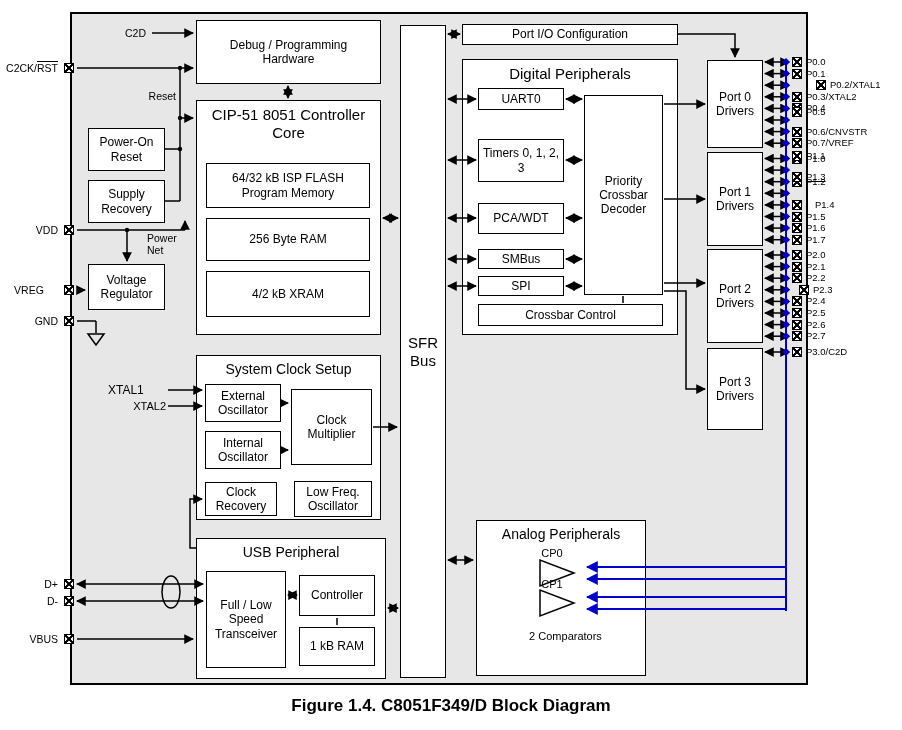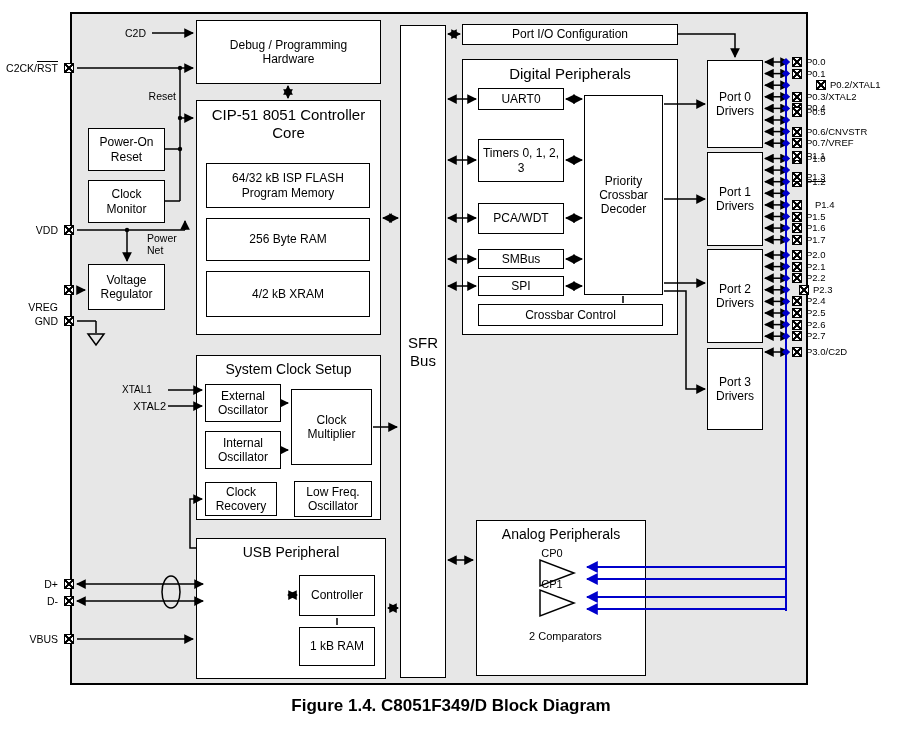--- a/index.html
+++ b/index.html
@@ -170,21 +170,21 @@
     <path d="M540 590 L540 616 L574 603 Z" fill="#fff" stroke="#000" stroke-width="1.5"></path>
   </svg>
 
   <div class="box" style="left:196px;top:20px;width:185px;height:64px">
     <span style="max-width:150px">Debug / Programming Hardware</span>
     </div>
   <div class="box" style="left:88px;top:128px;width:77px;height:43px">
     <span>Power-On Reset</span>
     </div>
   <div class="box" style="left:88px;top:180px;width:77px;height:43px">
-    <span>Clock Monitor</span>
+    <span>Supply Recovery</span>
     </div>
   <div class="box" style="left:88px;top:264px;width:77px;height:46px">
     <span>Voltage Regulator</span>
     </div>
   <div class="box" style="left:400px;top:25px;width:46px;height:653px;font-size:15px">
     <span>SFR Bus</span>
     </div>
   <div class="box" style="left:462px;top:24px;width:216px;height:21px">
     <span>Port I/O Configuration</span>
     </div>
@@ -233,20 +233,23 @@
     <span>Internal Oscillator</span>
     </div>
   <div class="box child" style="left:291px;top:389px;width:81px;height:76px">
     <span>Clock Multiplier</span>
     </div>
   <div class="box child" style="left:205px;top:482px;width:72px;height:34px">
     <span>Clock Recovery</span>
     </div>
   <div class="box child" style="left:294px;top:481px;width:78px;height:36px">
     <span>Low Freq. Oscillator</span>
+    </div>
+  <div class="box child" style="left:206px;top:571px;width:80px;height:97px">
+    <span>Full / Low Speed Transceiver</span>
     </div>
   <div class="box child" style="left:299px;top:575px;width:76px;height:41px">
     <span>Controller</span>
     </div>
   <div class="box child" style="left:299px;top:627px;width:76px;height:39px">
     <span>1 kB RAM</span>
     </div>
   <div class="box child" style="left:478px;top:88px;width:86px;height:22px">
     <span>UART0</span>
     </div>
@@ -271,23 +274,23 @@
 
   <div class="lbl" style="left:532px;top:546px;width:40px;text-align:center;font-size:11px">CP0</div>
   <div class="lbl" style="left:532px;top:577px;width:40px;text-align:center;font-size:11px">CP1</div>
   <div class="lbl" style="left:498px;top:629px;width:135px;text-align:center;font-size:11px">2 Comparators</div>
 
   <div class="lbl" style="left:90px;top:26px;width:56px;text-align:right">C2D</div>
   <div class="lbl" style="left:0;top:61px;width:58px;text-align:right"><span>C2CK/</span><span class="ovl">RST</span></div>
   <div class="lbl" style="left:136px;top:89px;width:40px;text-align:right">Reset</div>
   <div class="lbl" style="left:147px;top:233px;width:42px;line-height:11.5px">Power Net</div>
   <div class="lbl" style="left:0;top:223px;width:58px;text-align:right">VDD</div>
-  <div class="lbl" style="left:0;top:300px;width:58px;text-align:right">VREG</div>
+  <div class="lbl" style="left:0;top:283px;width:58px;text-align:center">VREG</div>
   <div class="lbl" style="left:0;top:314px;width:58px;text-align:right">GND</div>
-  <div class="lbl" style="left:108px;top:383px;width:58px;text-align:center;font-size:10px">XTAL1</div>
+  <div class="lbl" style="left:108px;top:383px;width:58px;text-align:left;font-size:12px">XTAL1</div>
   <div class="lbl" style="left:108px;top:399px;width:58px;text-align:right;font-size:11px">XTAL2</div>
   <div class="lbl" style="left:0;top:577px;width:58px;text-align:right">D+</div>
   <div class="lbl" style="left:0;top:594px;width:58px;text-align:right">D-</div>
   <div class="lbl" style="left:0;top:632px;width:58px;text-align:right">VBUS</div>
 
   <span class="pinbox abs" style="left:64px;top:63px"></span>
   <span class="pinbox abs" style="left:64px;top:225px"></span>
   <span class="pinbox abs" style="left:64px;top:285px"></span>
   <span class="pinbox abs" style="left:64px;top:316px"></span>
   <span class="pinbox abs" style="left:64px;top:579px"></span>

